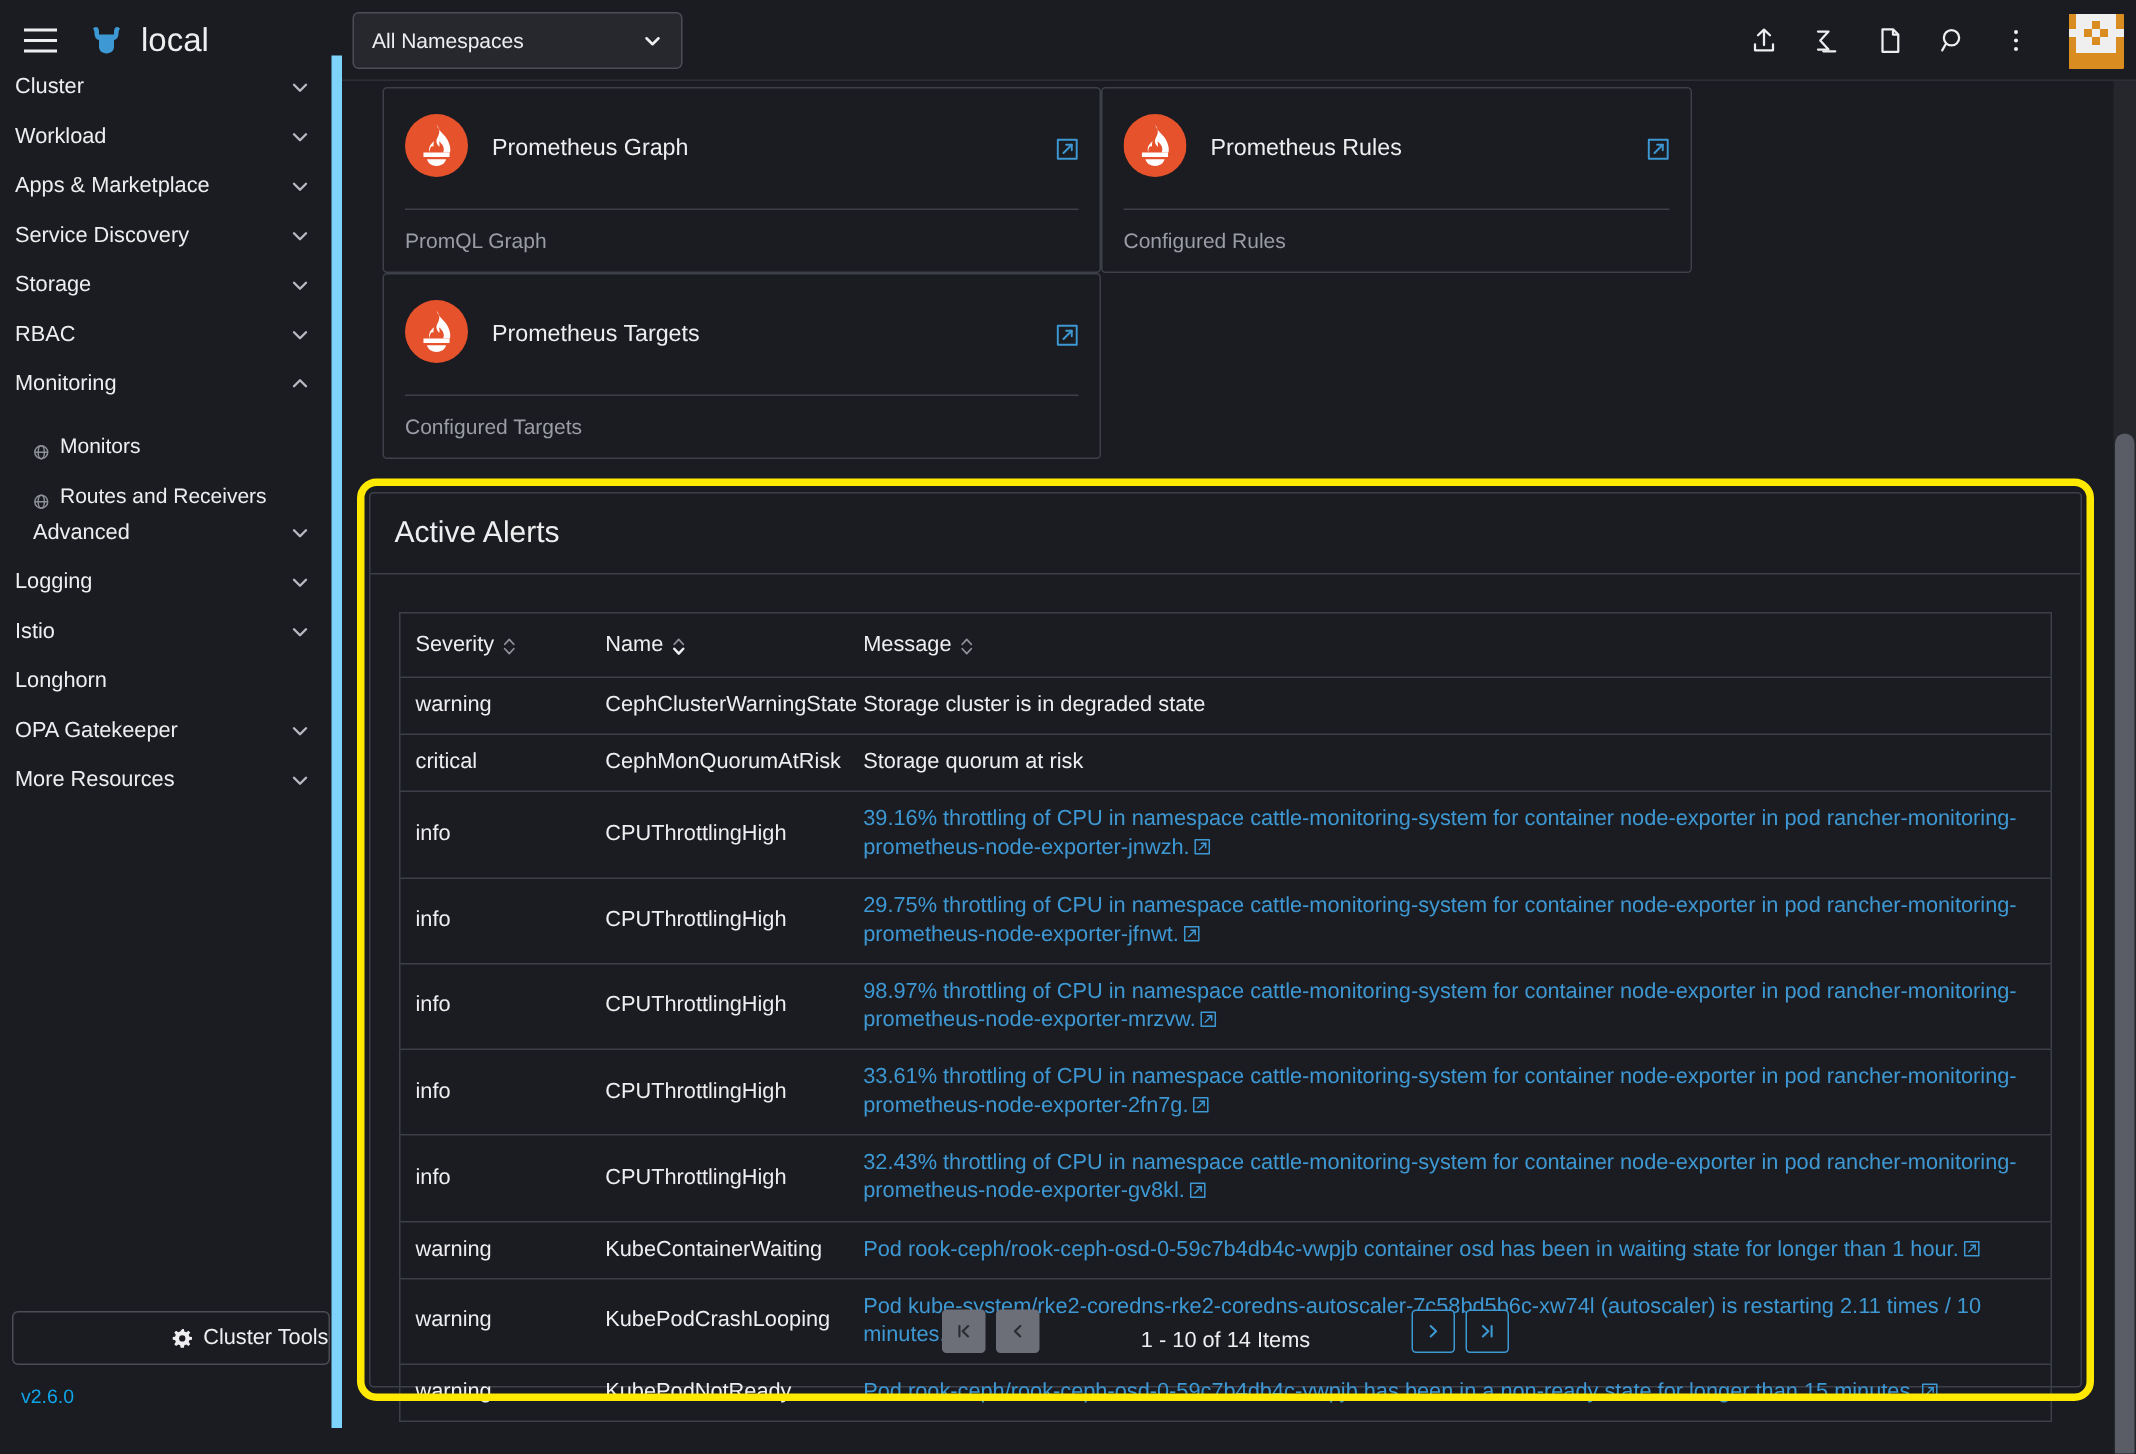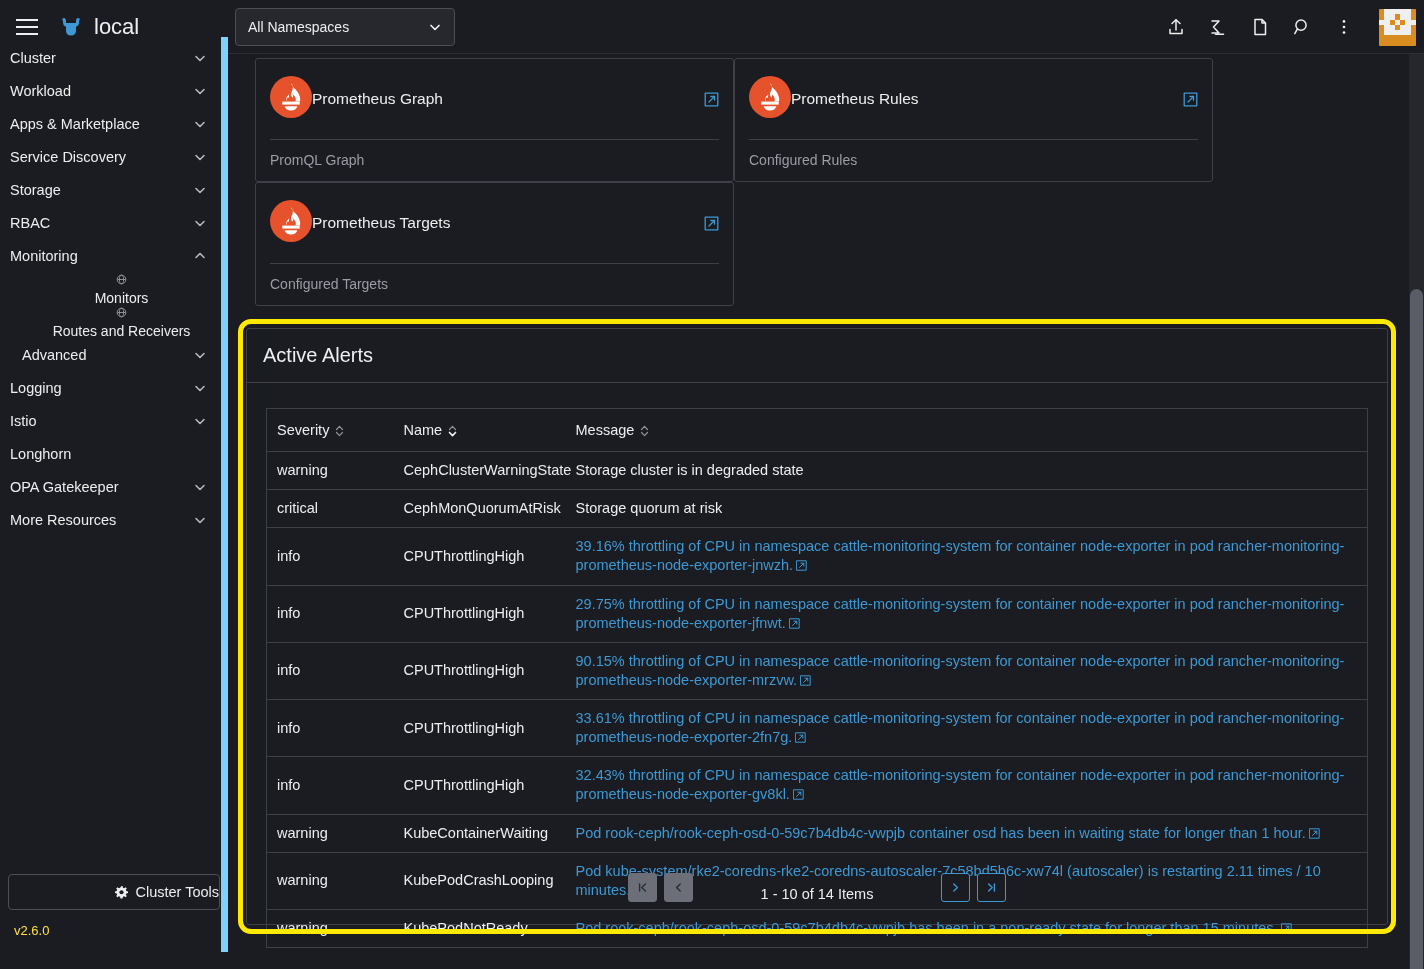--- a/index.html
+++ b/index.html
@@ -58,59 +58,58 @@
   }
   .nav { padding-top: 4px; }
   .nav-item {
     height: 33px; display: flex; align-items: center;
     padding: 0 14px 0 10px; font-size: 14.5px; color: #eeeef0;
     cursor: pointer;
   }
   .nav-item .label { flex: 1; white-space: nowrap; }
   .nav-item .caret { width: 14px; height: 14px; color: #b7b8c0; }
   .nav-sub {
-    height: 33px; display: flex; align-items: center;
+    height: 33px; display: flex; align-items: flex-end;
     padding-left: 22px; font-size: 14px; color: #eeeef0; cursor: pointer;
     gap: 7px;
-    flex-direction: column;
   }
   .nav-sub .globe { width: 11px; height: 11px; color: #8d8f99; flex: none; }
   .nav-item.indented { padding-left: 22px; }
 
   .cluster-tools {
     position: absolute; left: 8px; bottom: 42px;
     width: 212px; height: 36px;
     border: 1px solid #4b4d57; border-radius: 4px;
     display: flex; align-items: center; justify-content: flex-end; gap: 7px;
     font-size: 14.5px; color: #eeeef0; cursor: pointer; background: transparent;
   }
   .cluster-tools .gear { width: 13px; height: 13px; display:block; }
   .version {
     position: absolute; left: 14px; bottom: 14px;
-    font-size: 13px; color: #fde047;
+    font-size: 13px; color: #0ea5e9;
   }
 
   
   .main {
     position: absolute; top: 54px; left: 229px; width: 1195px; height: 915px;
     background: #1b1c21; overflow: hidden;
   }
 
   .cards-row { position: absolute; top: 4px; left: 26px; width: 1140px; }
   .prom-card {
     position: absolute;
     background: #1b1c21; border: 1px solid #3d3f49; border-radius: 3px;
     cursor: pointer;
   }
   .prom-card .card-top {
     height: 80px; display: flex; align-items: center; padding: 0 14px;
     position: relative;
   }
   .prom-logo { width: 42px; height: 42px; flex: none; }
-  .prom-title { font-size: 15.5px; color: #eeeef0; }
+  .prom-title { margin-left: 16px; font-size: 15.5px; color: #eeeef0; }
   .ext-link {
     position: absolute; right: 14px; top: 33px;
     width: 15px; height: 15px; color: #3d98d3; cursor: pointer;
   }
   .card-divider { height: 1px; background: #3d3f49; margin: 0 14px; }
   .card-sub { padding: 12px 14px 13px 14px; font-size: 14px; color: #9a9ca6; }
 
   
   .highlight-ring {
     position: absolute; left: 9px; top: 265px;
@@ -436,21 +435,21 @@
             <path d="M1.2 1.2 L13.8 1.2 L13.8 13.8 L1.2 13.8 Z"></path>
             <path d="M5 10 L10.5 4.5"></path>
               <polyline points="6.8,4.5 10.5,4.5 10.5,8.2"></polyline>
           </svg>
         </span>
       </div>
       <div class="card-divider"></div>
       <div class="card-sub">PromQL Graph</div>
     </div>
 
-    <div class="prom-card" style="left:479px; top:0px; width:479px; margin-left:0;">
+    <div class="prom-card" style="left:479px; top:0px; width:394px; margin-left:0;">
       <div class="card-top">
         <span>
           <svg class="prom-logo" viewBox="0 0 42 42">
             <circle cx="21" cy="21" r="21" fill="#e6522c"></circle>
             <path d="M21 7 C24.5 11.5 22.2 14.5 21.4 16.2 C20.4 18.4 21.2 20.6 23 21.8 C23.2 19.6 22.6 18.2 22.6 18.2 C25.6 20.4 26.6 23.4 25.4 25.6 L30 25.6 C31 22 28.6 16.4 25.6 13.6 C23.8 11.9 21.8 9.7 21 7 Z" fill="#fff"></path>
             <path d="M12.3 25.6 L29.7 25.6 L29.7 28.6 L12.3 28.6 Z" fill="#fff"></path>
             <path d="M14.6 30.2 L27.4 30.2 C26.6 33 24.2 34.6 21 34.6 C17.8 34.6 15.4 33 14.6 30.2 Z" fill="#fff"></path>
             <path d="M16.6 25.6 C15.4 23.4 16.4 20.4 19.4 18.2 C19.4 18.2 18.8 19.6 19 21.8 C17.4 20.8 16.4 22.8 16.6 25.6 Z" fill="#fff"></path>
           </svg>
         </span>
@@ -568,21 +567,21 @@
             <td>CPUThrottlingHigh</td>
             <td class="msg"><a>29.75% throttling of CPU in namespace cattle-monitoring-system for container node-exporter in pod rancher-monitoring-prometheus-node-exporter-jfnwt.</a><span class="inline-ext"><svg viewBox="0 0 11 11" fill="none" stroke="#3d98d3" stroke-width="1" stroke-linecap="round" stroke-linejoin="round">
                     <path d="M0.8 0.8 L10.2 0.8 L10.2 10.2 L0.8 10.2 Z"></path>
                     <path d="M3.5 7.5 L7.8 3.2"></path>
                     <polyline points="4.9,3.2 7.8,3.2 7.8,6.1"></polyline>
                   </svg></span></td>
           </tr>
           <tr>
             <td>info</td>
             <td>CPUThrottlingHigh</td>
-            <td class="msg"><a>90.15% throttling of CPU in namespace cattle-monitoring-system for container node-exporter in pod rancher-monitoring-prometheus-node-exporter-mrzvw.</a><span class="inline-ext"><svg viewBox="0 0 11 11" fill="none" stroke="#3d98d3" stroke-width="1" stroke-linecap="round" stroke-linejoin="round">
+            <td class="msg"><a>98.97% throttling of CPU in namespace cattle-monitoring-system for container node-exporter in pod rancher-monitoring-prometheus-node-exporter-mrzvw.</a><span class="inline-ext"><svg viewBox="0 0 11 11" fill="none" stroke="#3d98d3" stroke-width="1" stroke-linecap="round" stroke-linejoin="round">
                     <path d="M0.8 0.8 L10.2 0.8 L10.2 10.2 L0.8 10.2 Z"></path>
                     <path d="M3.5 7.5 L7.8 3.2"></path>
                     <polyline points="4.9,3.2 7.8,3.2 7.8,6.1"></polyline>
                   </svg></span></td>
           </tr>
           <tr>
             <td>info</td>
             <td>CPUThrottlingHigh</td>
             <td class="msg"><a>33.61% throttling of CPU in namespace cattle-monitoring-system for container node-exporter in pod rancher-monitoring-prometheus-node-exporter-2fn7g.</a><span class="inline-ext"><svg viewBox="0 0 11 11" fill="none" stroke="#3d98d3" stroke-width="1" stroke-linecap="round" stroke-linejoin="round">
                     <path d="M0.8 0.8 L10.2 0.8 L10.2 10.2 L0.8 10.2 Z"></path>

